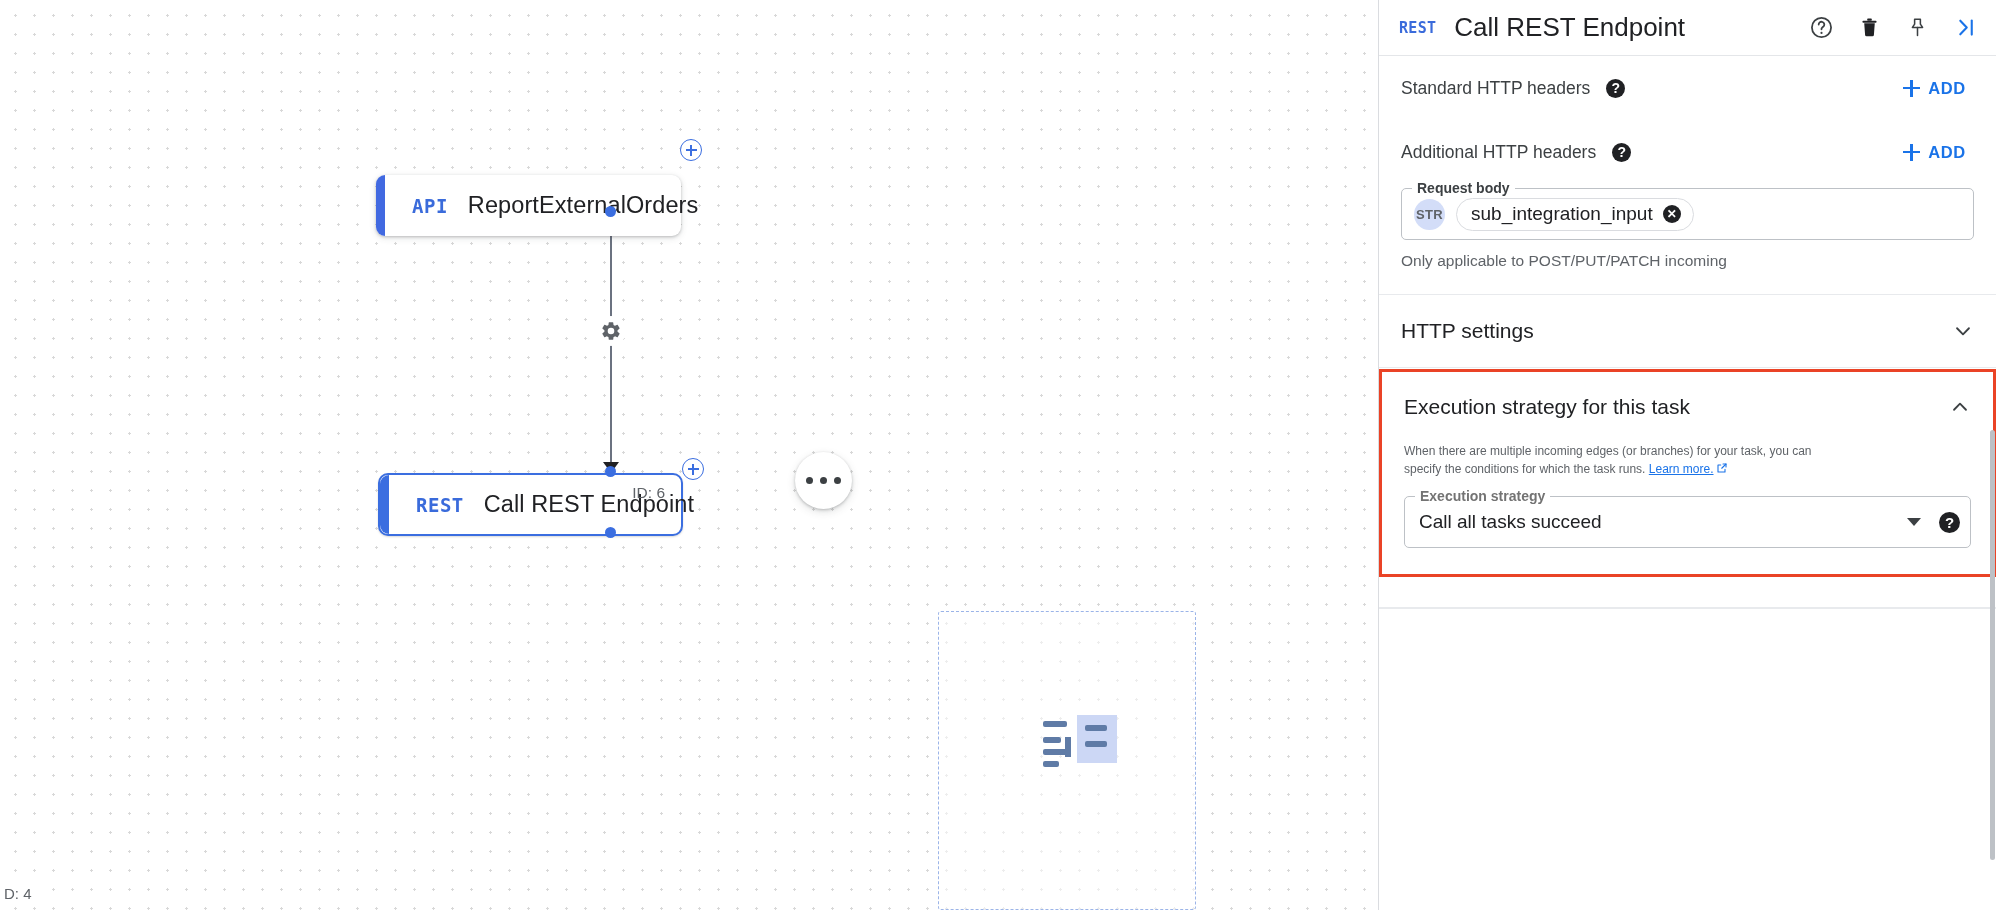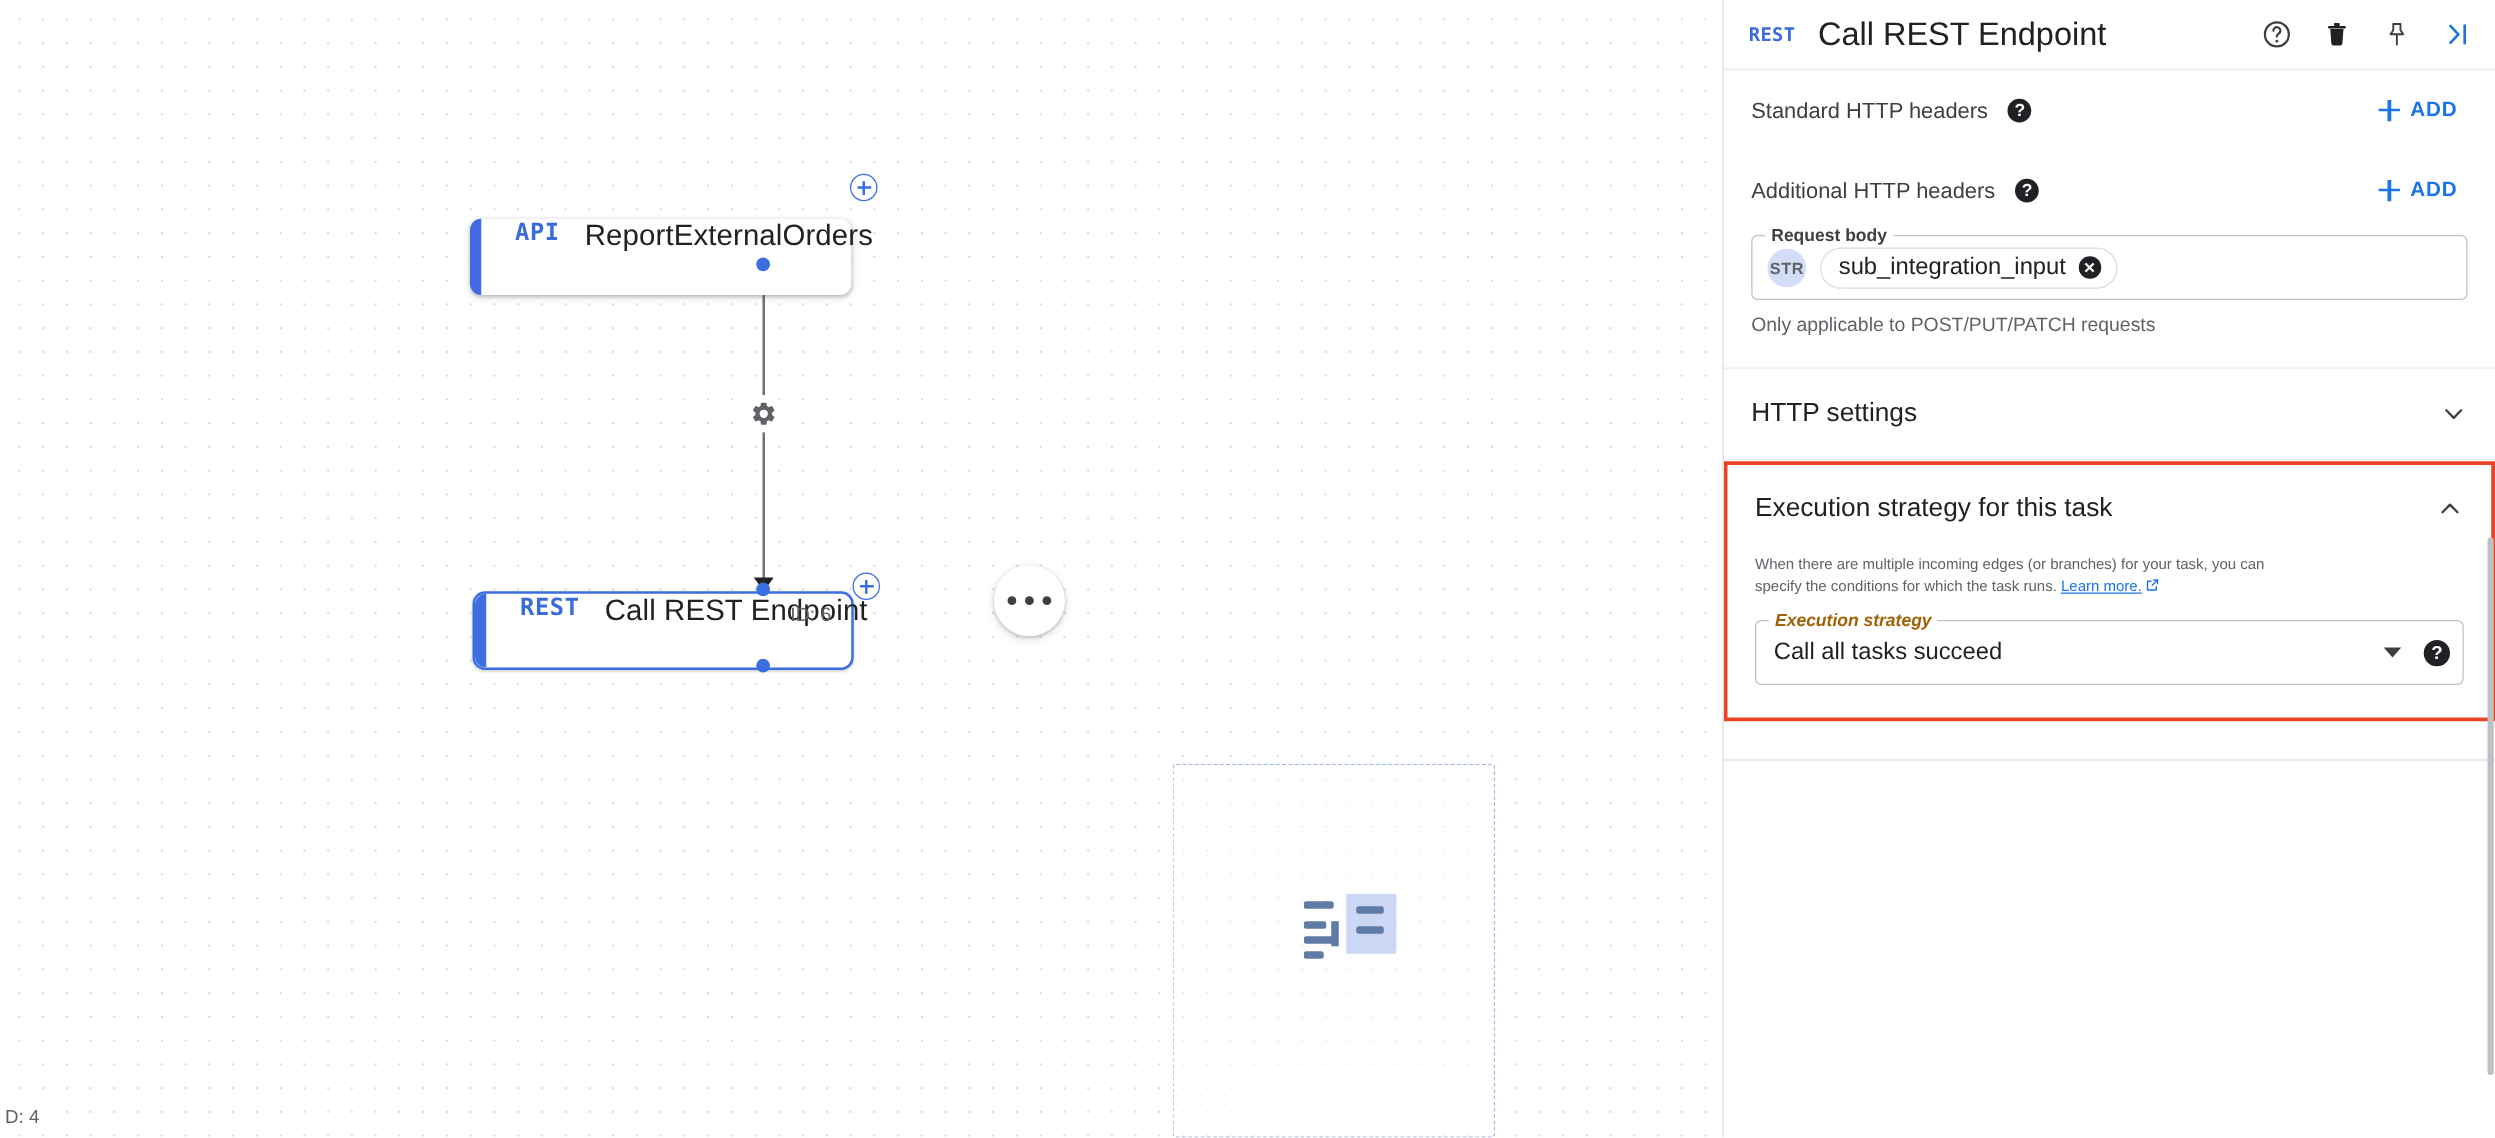--- a/index.html
+++ b/index.html
@@ -21,21 +21,21 @@
     background-size:19px 19px;
     background-position:6px 6px;
     overflow:hidden;
   }
 
   
   .node {
     position:absolute;
     background:#fff;
     border-radius:9px;
-    display:flex; align-items:flex-start;
+    display:flex; align-items:center;
     box-shadow:0 1px 3px rgba(60,64,67,.28), 0 2px 7px rgba(60,64,67,.14);
   }
   .node .accent {
     position:absolute; left:0; top:0; bottom:0; width:9px;
     background:#4169e1; border-radius:9px 0 0 9px;
   }
   .node .badge {
     font-family:"DejaVu Sans Mono", monospace;
     font-weight:700; font-size:19px; color:#3a6bdb;
     letter-spacing:.5px;
@@ -264,21 +264,21 @@
   #exec-field-wrap { padding:18px 22px 26px 22px; }
   #exec-field {
     position:relative;
     border:1.3px solid #bdc1c6; border-radius:5px;
     height:52px; display:flex; align-items:center;
     padding:0 10px 0 14px;
   }
   #exec-field .legend {
     position:absolute; top:-9px; left:10px;
     background:#fff; padding:0 5px;
-    font-size:14px; color:#a16207; font-weight:700;font-style:italic;
+    font-size:14px; color:#737373; font-weight:700;
   }
   #exec-field .val { font-size:19px; color:#202124; flex:1; }
   .caret {
     width:0; height:0; margin-right:18px;
     border-left:7px solid transparent;
     border-right:7px solid transparent;
     border-top:8px solid #3c4043;
   }
 
   
@@ -405,21 +405,21 @@
   <div class="field-wrap">
     <div class="field">
       <span class="legend">Request body</span>
       <span class="strchip">STR</span>
       <span class="varchip">
         <span>sub_integration_input</span>
         <span class="chip-x">✕</span>
       </span>
     </div>
   </div>
-  <div class="helper">Only applicable to POST/PUT/PATCH requests</div>
+  <div class="helper">Only applicable to POST/PUT/PATCH incoming</div>
 
   <div class="divider"></div>
 
   <div class="sec-hdr">
     <span class="st">HTTP settings</span>
     <span class="sp"></span>
     <span class="chev">
       <svg width="22" height="22" viewBox="0 0 24 24" fill="none" stroke="#3c4043" stroke-width="2" stroke-linecap="round" stroke-linejoin="round">
           <path d="M5.5 9l6.5 6.6L18.5 9"></path>
         </svg>

